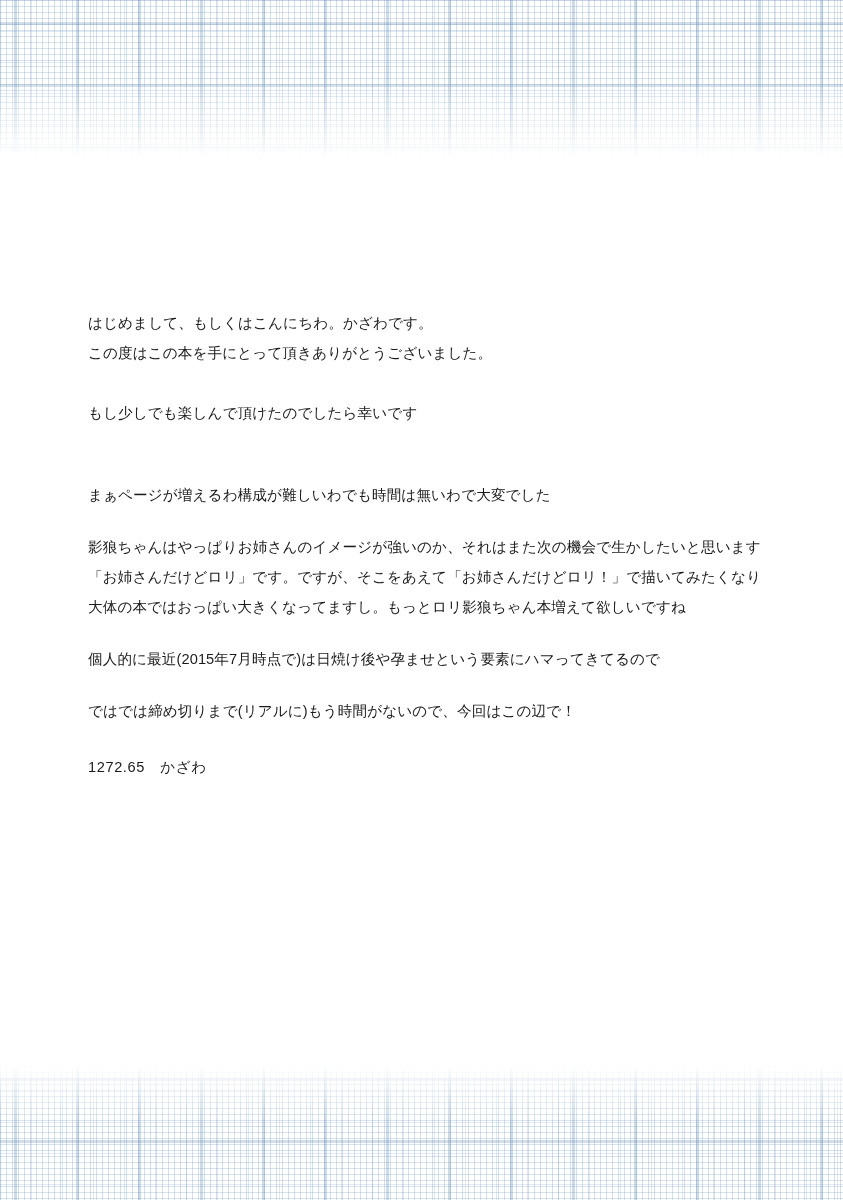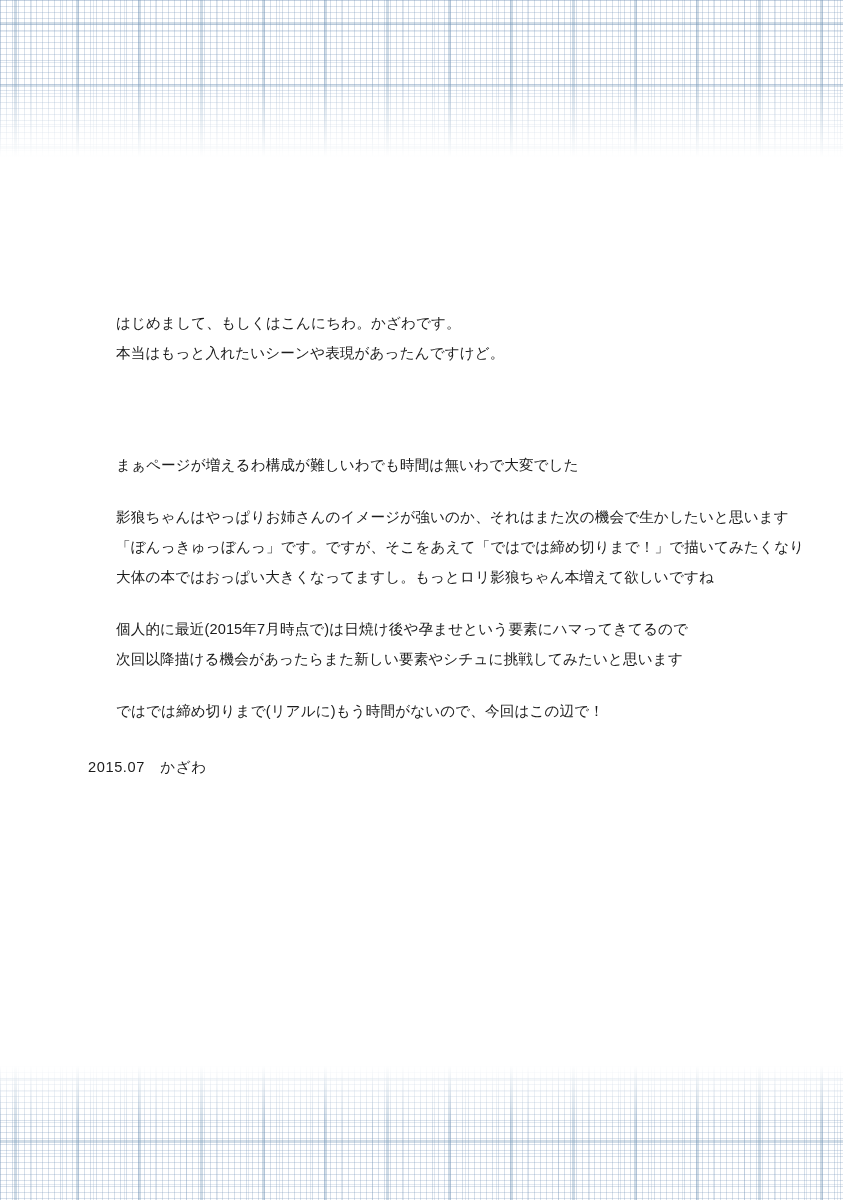--- a/index.html
+++ b/index.html
@@ -91,21 +91,20 @@
     letter-spacing: 0.1px;
   }
   .para {
     margin: 0 0 22px 0;
   }
   .para:last-child {
     margin-bottom: 0;
   }
   .line {
     white-space: pre;
-    margin-left: 28px;
   }
   .signature {
     margin-top: 26px;
     font-size: 14.6px;
     letter-spacing: 0.6px;
   }
 </style>
 </head>
 <body>
 
@@ -129,45 +128,45 @@
   <div class="accent-h" style="top:22px"></div>
   <div class="accent-h" style="top:84px"></div>
   <div class="accent-h" style="top:146px"></div>
   <div class="fade"></div>
 </div>
 
 <div class="afterword">
 
   <p class="para">
     <span class="line">はじめまして、もしくはこんにちわ。かざわです。</span><br>
-    <span class="line">本当はもっと入れたいシーンや表現があったんですけど。</span><br>
+    <span class="line">この度はこの本を手にとって頂きありがとうございました。</span><br>
     <br>
+    <span class="line">もし少しでも楽しんで頂けたのでしたら幸いです</span>
   </p>
 
   <p class="para">
     <br>
     <span class="line">まぁページが増えるわ構成が難しいわでも時間は無いわで大変でした</span><br>
   </p>
 
   <p class="para">
     <span class="line">影狼ちゃんはやっぱりお姉さんのイメージが強いのか、それはまた次の機会で生かしたいと思います</span><br>
-    <span class="line">「ぼんっきゅっぼんっ」です。ですが、そこをあえて「ではでは締め切りまで！」で描いてみたくなり</span><br>
+    <span class="line">「お姉さんだけどロリ」です。ですが、そこをあえて「お姉さんだけどロリ！」で描いてみたくなり</span><br>
     <span class="line">大体の本ではおっぱい大きくなってますし。もっとロリ影狼ちゃん本増えて欲しいですね</span>
   </p>
 
   <p class="para">
     <span class="line">個人的に最近(2015年7月時点で)は日焼け後や孕ませという要素にハマってきてるので</span><br>
-    <span class="line">次回以降描ける機会があったらまた新しい要素やシチュに挑戦してみたいと思います</span>
   </p>
 
   <p class="para">
     <span class="line">ではでは締め切りまで(リアルに)もう時間がないので、今回はこの辺で！</span>
   </p>
 
-  <div class="signature">2015.07　かざわ</div>
+  <div class="signature">1272.65　かざわ</div>
 </div>
 
 <div class="plaid plaid-bottom">
   <div class="v-lines"></div>
   <div class="h-lines"></div>
   <div class="accent-v" style="left:14px"></div>
   <div class="accent-v" style="left:76px"></div>
   <div class="accent-v" style="left:138px"></div>
   <div class="accent-v" style="left:200px"></div>
   <div class="accent-v" style="left:262px"></div>

